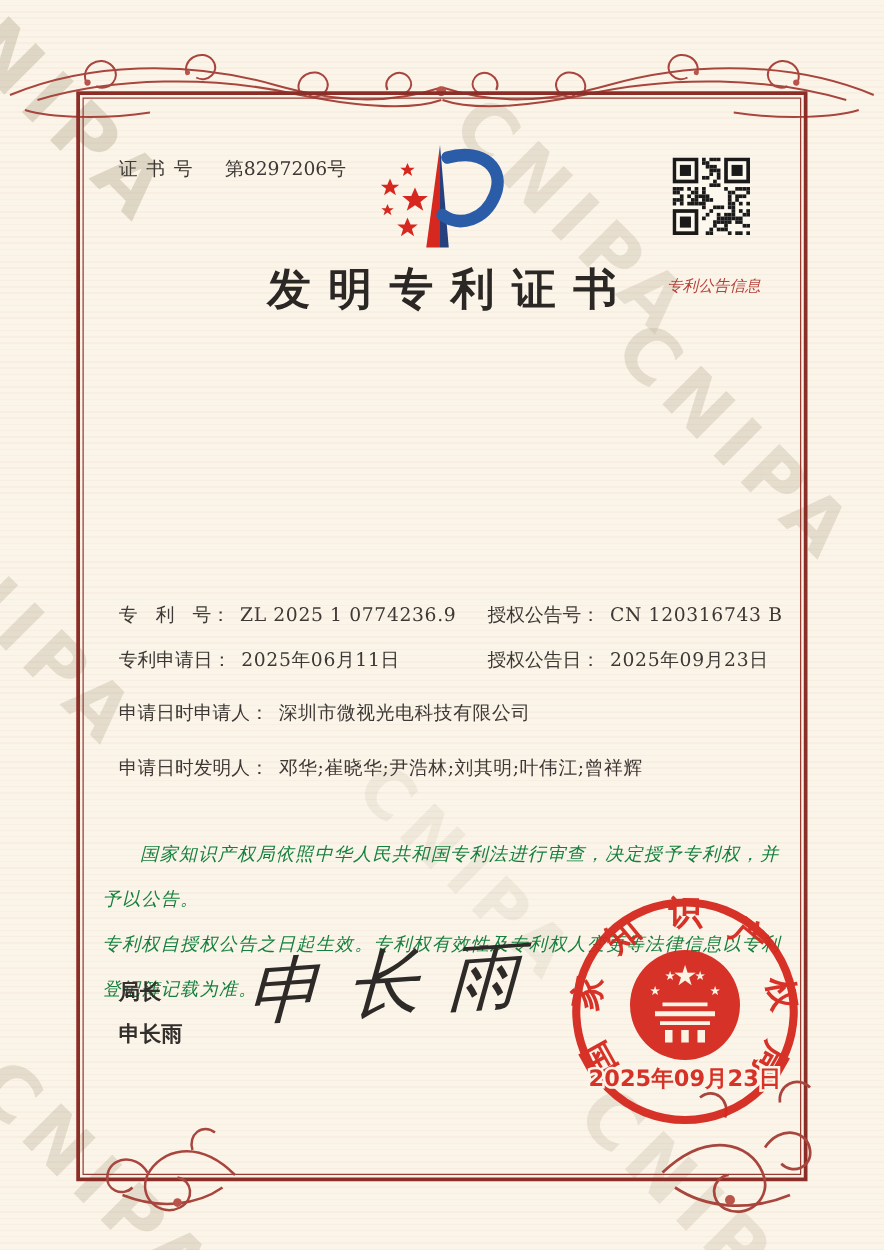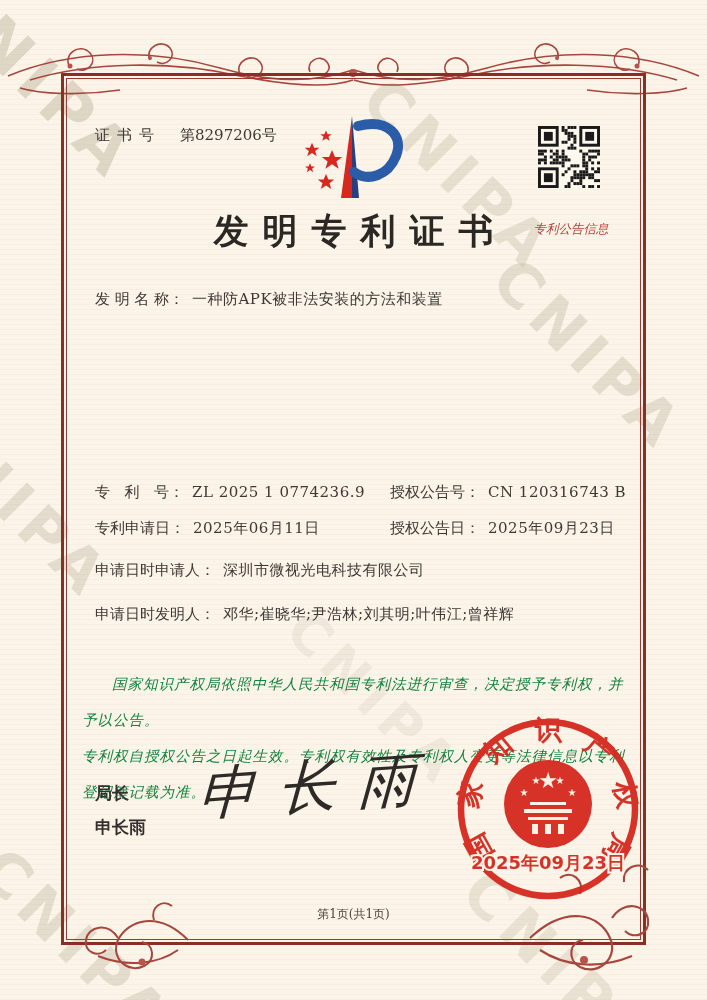--- a/index.html
+++ b/index.html
@@ -257,23 +257,20 @@
         <rect x="42.85714285714286" y="2.857142857142857" width="14.285714285714286" height="14.285714285714286" fill="#fdf8ee"></rect>
         <rect x="45.714285714285715" y="5.714285714285714" width="8.571428571428571" height="8.571428571428571" fill="#1a1a1a"></rect>
         <rect x="0" y="40" width="20" height="20" fill="#1a1a1a"></rect>
         <rect x="2.857142857142857" y="42.85714285714286" width="14.285714285714286" height="14.285714285714286" fill="#fdf8ee"></rect>
         <rect x="5.714285714285714" y="45.714285714285715" width="8.571428571428571" height="8.571428571428571" fill="#1a1a1a"></rect>
       </svg>
     <div class="qr-caption">专利公告信息</div>
 
     <div class="title">发明专利证书</div>
 
-    <div class="row" style="top:290px">
-      <span class="lbl">发明名称</span><span class="colon">：</span><span class="val">一种防APK被非法安装的方法和装置</span>
-    </div>
 
 
 
 
     <div class="row" style="top:483px">
       <span class="lbl">专利号</span><span class="colon">：</span><span class="val">ZL 2025 1 0774236.9</span>
       <span class="col2">
         <span class="lblw">授权公告号</span><span class="colon">：</span><span class="val">CN 120316743 B</span>
       </span>
     </div>
@@ -318,16 +315,15 @@
         <rect x="80" y="86" width="36" height="3" fill="#fbf3e4"></rect>
         <rect x="74" y="93" width="48" height="4" fill="#fbf3e4"></rect>
         <rect x="78" y="101" width="40" height="3" fill="#fbf3e4"></rect>
         <rect x="82" y="108" width="6" height="10" fill="#fbf3e4"></rect>
         <rect x="95" y="108" width="6" height="10" fill="#fbf3e4"></rect>
         <rect x="108" y="108" width="6" height="10" fill="#fbf3e4"></rect>
       </g>
       <text x="98" y="153" font-size="18" font-weight="bold" fill="#d6281e" text-anchor="middle" stroke="#fbf5e9" stroke-width="4" paint-order="stroke" font-family="DejaVu Sans, sans-serif">2025年09月23日</text>
     </svg>
 
-    <div class="footer">第1页(共1页)</div>
 
   </div>
 </div>
 
 </body></html>

